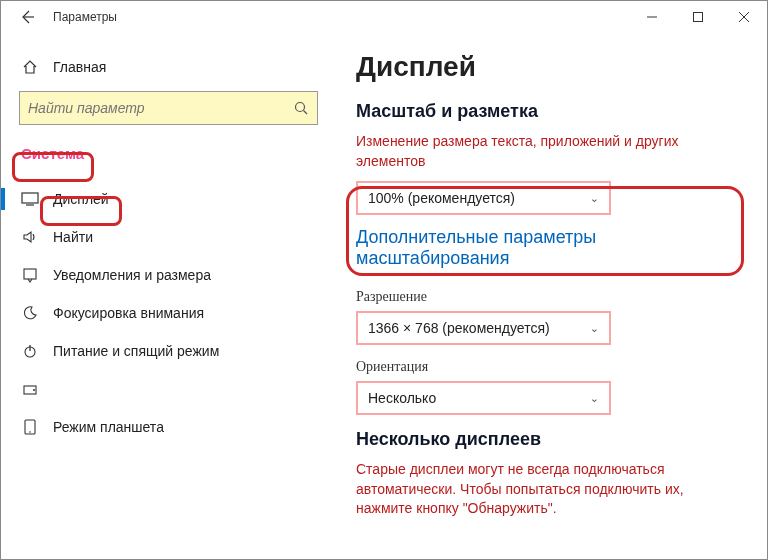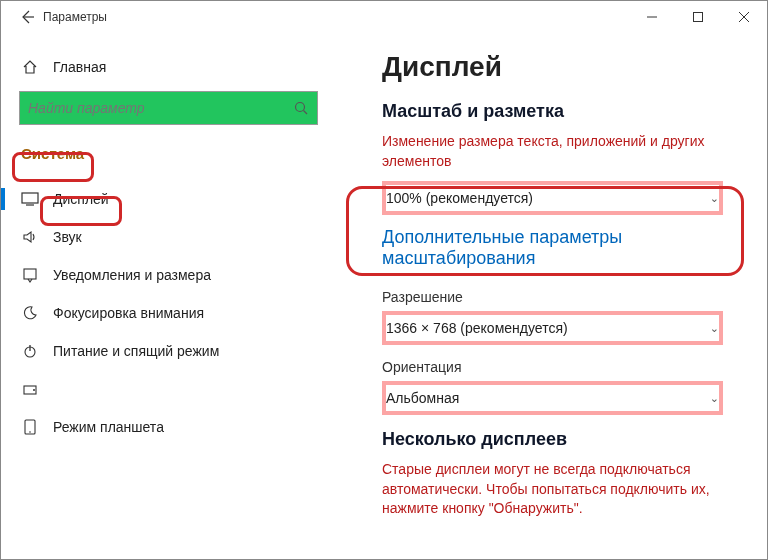--- a/index.html
+++ b/index.html
@@ -1,49 +1,49 @@
 <!DOCTYPE html>
 <html><head>
 <meta charset="utf-8">
 <style>
 * { margin: 0; padding: 0; box-sizing: border-box; font-family: "Segoe UI", Arial, sans-serif; }
 body { width: 768px; height: 560px; background: #fff; overflow: hidden; position: relative; }
 .window { border: 1px solid #888; width: 768px; height: 560px; display: flex; flex-direction: column; }
 
 .titlebar { height: 32px; display: flex; align-items: center; justify-content: space-between; background: #fff; }
-.titlebar-left { display: flex; align-items: center; gap: 8px; padding-left: 18px; }
+.titlebar-left { display: flex; align-items: center; gap: 18px; padding-left: 18px; }
 .title-text { font-size: 12px; color: #333; }
 .back-arrow { font-size: 14px; color: #333; cursor: pointer; }
 .win-controls { display: flex; }
 .win-btn { width: 46px; height: 32px; display: flex; align-items: center; justify-content: center; font-size: 12px; cursor: pointer; }
 
-.body-area { flex: 1; display: flex; overflow: hidden; gap: 26px; }
+.body-area { flex: 1; display: flex; overflow: hidden; }
 
 .sidebar { width: 335px; background: #fff; padding-top: 18px; }
 .home-row { display: flex; align-items: center; gap: 14px; padding: 8px 20px 12px 20px; font-size: 14px; color: #222; cursor: pointer; }
 
 .search-wrap { margin: 4px 18px 12px 18px; }
-.search-box { width: 100%; height: 34px; border: 1px solid #999; background: #22c55e; display: flex; align-items: center; justify-content: space-between; padding: 0 8px; }
+.search-box { width: 100%; height: 34px; border: 1px solid #999; background: #fef9c3; display: flex; align-items: center; justify-content: space-between; padding: 0 8px; }
 .search-input { border: none; outline: none; font-size: 14px; color: #555; background: transparent; width: 100%; font-style: italic; }
 .search-icon { color: #555; }
 
-.sys-heading { font-size: 15px; font-weight: 600; color: #a16207; padding: 8px 12px; margin: 0 8px 10px 8px; display: inline-block; }
+.sys-heading { font-size: 15px; font-weight: 600; color: #ec4899; padding: 8px 12px; margin: 0 8px 10px 8px; display: inline-block; }
 
 .nav-item { display: flex; align-items: center; gap: 14px; padding: 11px 20px; font-size: 14px; color: #222; cursor: pointer; position: relative; }
 .nav-item.active::before { content: ""; position: absolute; left: 0; top: 8px; bottom: 8px; width: 4px; background: #0078d4; }
 .nav-icon { width: 18px; display: flex; justify-content: center; color: #333; }
 
 .content { flex: 1; background: #fff; padding: 18px 30px 10px 20px; overflow: hidden; }
 h1.page-title { font-size: 28px; font-weight: 600; color: #222; margin-bottom: 18px; }
 h2.section { font-size: 18px; font-weight: 600; color: #0f172a; margin: 14px 0 10px 0; }
 .desc { font-size: 14px; color: #b91c1c; margin-bottom: 10px; line-height: 1.4; }
-.select-box { width: 341px; height: 34px; border: 4px solid #fca5a5; display: flex; align-items: center; justify-content: space-between; padding: 0 0; font-size: 14px; color: #222; cursor: pointer; background: #fff; margin-bottom: 12px; }
+.select-box { width: 255px; height: 34px; border: 2px solid #fca5a5; display: flex; align-items: center; justify-content: space-between; padding: 0 10px; font-size: 14px; color: #222; cursor: pointer; background: #fff; margin-bottom: 12px; }
 .chevron { font-size: 11px; color: #555; }
 .link { color: #0066bb; font-size: 18px; cursor: pointer; display: inline-block; margin-bottom: 6px; }
-.label { font-size: 14px; color: #333; margin: 14px 0 6px 0; }
+.label { font-size: 14px; color: #333; margin: 14px 0 6px 0; font-family: Liberation Serif, serif; }
 
 .highlight-box { position: absolute; border: 3px solid #d02828; border-radius: 8px; pointer-events: none; z-index: 10; }
 .hl-1 { left: 12px; top: 152px; width: 82px; height: 30px; }
 .hl-2 { left: 40px; top: 196px; width: 82px; height: 30px; }
 .hl-3 { left: 346px; top: 186px; width: 398px; height: 90px; border-radius: 16px; }
 
 svg { display: block; }
 </style>
 </head>
 <body>
@@ -117,21 +117,21 @@
         <span>Дисплей</span>
       </div>
 
       <div class="nav-item">
         <span class="nav-icon">
             <svg width="16" height="16" viewBox="0 0 16 16">
               <path d="M2 6 H5 L9 3 V13 L5 10 H2 Z" stroke="#333" fill="none" stroke-width="1.1"></path>
               <path d="M11 5 Q13 8 11 11" stroke="#333" fill="none" stroke-width="1.1"></path>
             </svg>
           </span>
-        <span>Звук</span>
+        <span>Найти</span>
       </div>
 
       <div class="nav-item">
         <span class="nav-icon">
             <svg width="16" height="16" viewBox="0 0 16 16">
               <rect x="2" y="2" width="12" height="10" stroke="#333" fill="none" stroke-width="1.1"></rect>
               <path d="M6 12 L8 15 L10 12" stroke="#333" fill="none" stroke-width="1.1"></path>
             </svg>
           </span>
         <span>Уведомления и размера</span>
@@ -192,21 +192,21 @@
       <span class="link">Дополнительные параметры масштабирования</span>
 
       <p class="label">Разрешение</p>
       <div class="select-box">
         <span>1366 × 768 (рекомендуется)</span>
         <span class="chevron">⌄</span>
       </div>
 
       <p class="label">Ориентация</p>
       <div class="select-box">
-        <span>Альбомная</span>
+        <span>Несколько</span>
         <span class="chevron">⌄</span>
       </div>
 
       <h2 class="section">Несколько дисплеев</h2>
       <p class="desc">Старые дисплеи могут не всегда подключаться автоматически. Чтобы попытаться подключить их, нажмите кнопку "Обнаружить".</p>
     </div>
 
   </div>
 </div>
 

